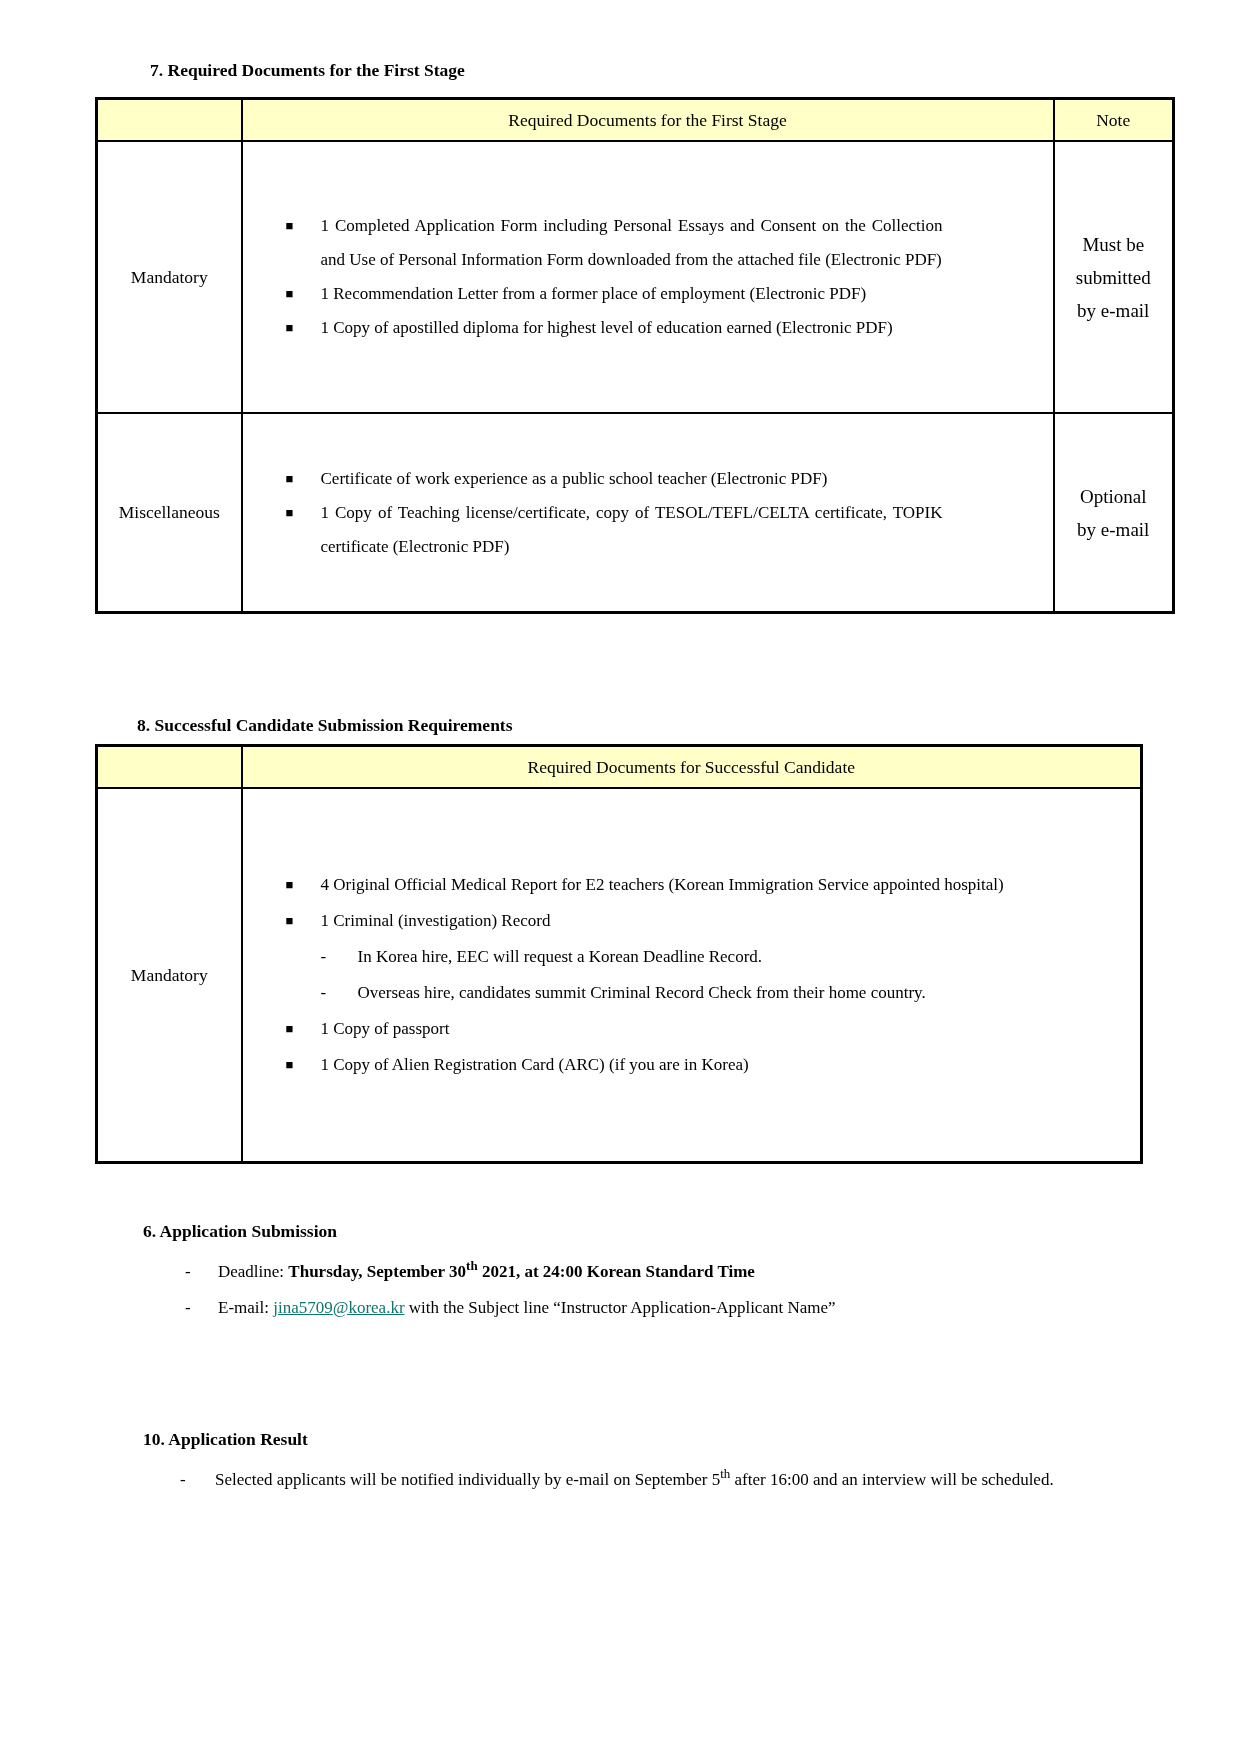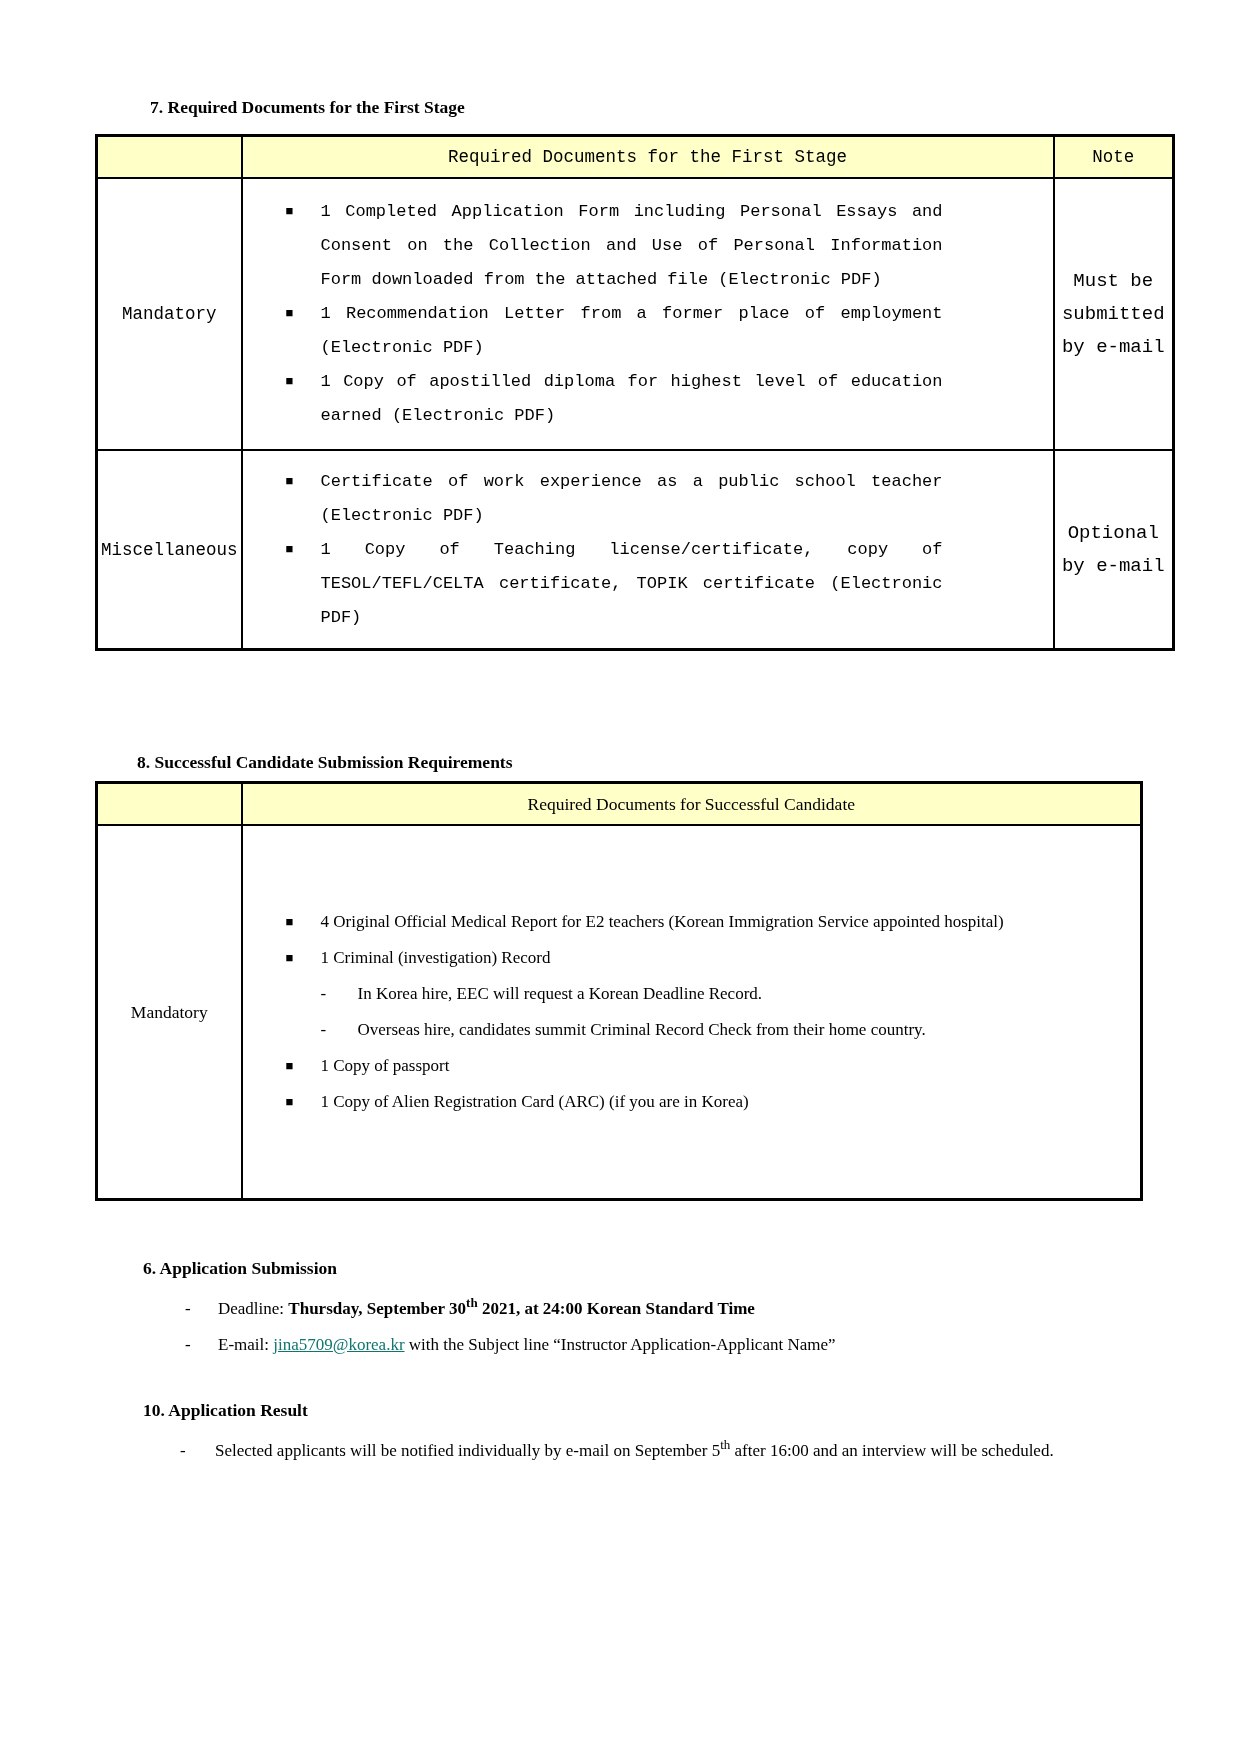--- a/index.html
+++ b/index.html
@@ -1,41 +1,41 @@
 <!DOCTYPE html>
 <html><head>
 <meta charset="utf-8">
 <style>
   html, body { margin: 0; padding: 0; background: #ffffff; }
   .page {
     position: relative;
     width: 1241px;
     height: 1755px;
     box-sizing: border-box;
-    padding: 96px 95px 0 95px;
+    padding: 59px 95px 0 95px;
     font-family: "Liberation Serif", serif;
     font-size: 17px;
     color: #000000;
     background: #ffffff;
     overflow: hidden;
   }
   .sec-heading {
     font-weight: bold;
     font-size: 17.5px;
     margin: 0;
     line-height: 22px;
   }
   .h7  { margin-left: 55px; margin-bottom: 16px; }
   .h8  { margin-left: 42px; margin-top: 100px; margin-bottom: 8px; }
   .h9  { margin-left: 48px; margin-top: 56px;  margin-bottom: 12px; }
-  .h10 { margin-left: 48px; margin-top: 36px;  margin-bottom: 12px; }
+  .h10 { margin-left: 48px; margin-top: 102px;  margin-bottom: 12px; }
 
   table { border-collapse: collapse; table-layout: fixed; border: 3px solid #000; }
   th, td { border: 2px solid #000; vertical-align: middle; padding: 0; }
-  .t1 { width: 1080px; font-family: Liberation Mono, monospace; }
+  .t1 { width: 1080px; }
   .t2 { width: 1048px; }
   th {
     background: #FFFFC8;
     font-weight: normal;
     font-size: 17.5px;
     height: 40px;
     text-align: center;
   }
   .col-label { width: 145px; }
   .col-note  { width: 120px; }

